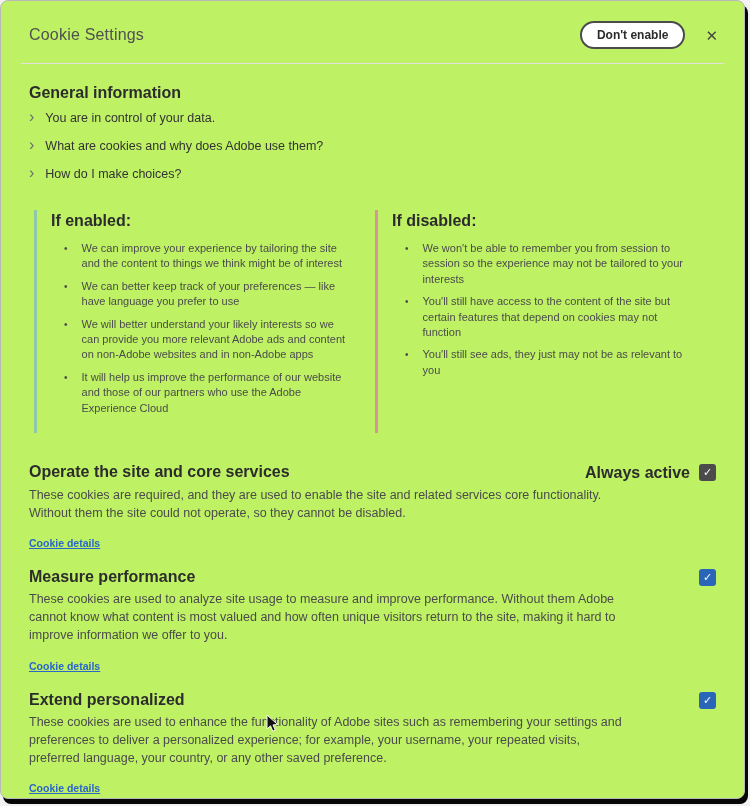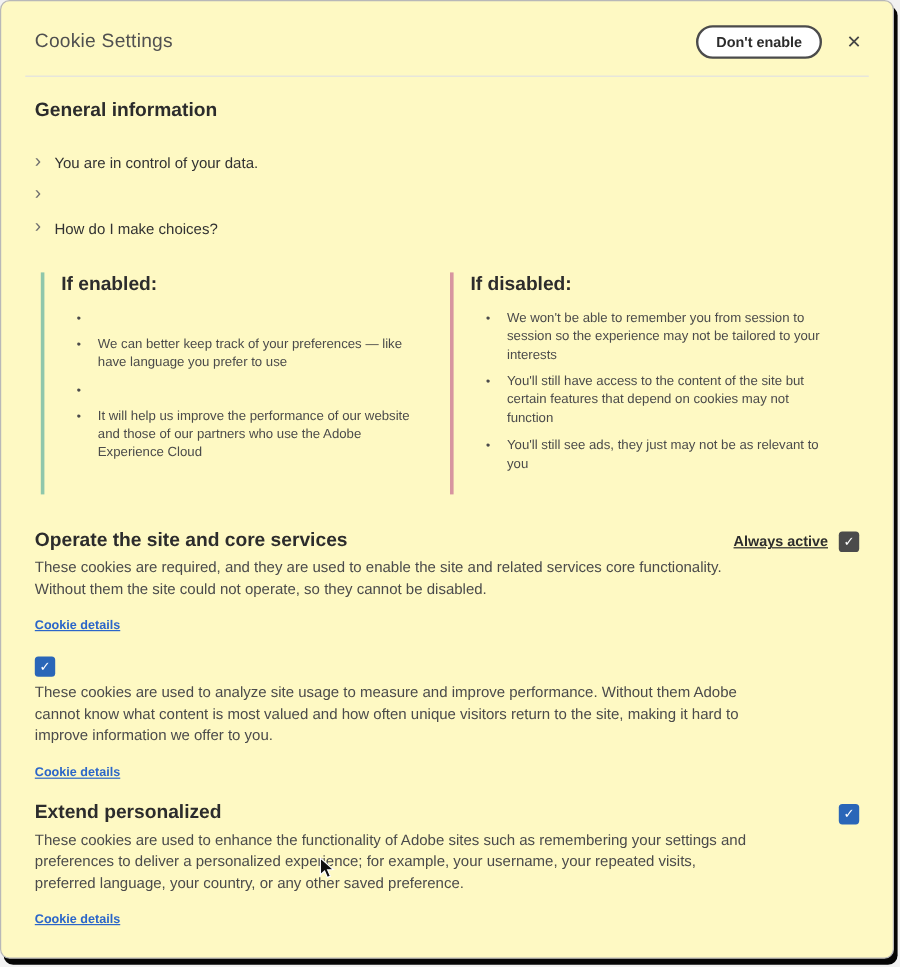--- a/index.html
+++ b/index.html
@@ -3,21 +3,21 @@
 <meta charset="utf-8">
 <style>
   * { box-sizing: border-box; margin: 0; padding: 0; }
   html, body { width: 750px; height: 806px; background: #f2f2f2; }
   body { font-family: "Liberation Sans", "DejaVu Sans", sans-serif; }
 
   .frame {
     position: relative;
     width: 745px;
     height: 799px;
-    background: #fef9c3;
+    background: #bef264;
     border: 1px solid #b8b8b8;
     border-radius: 8px;
     box-shadow: 3px 5px 0 0 #060606;
     overflow: hidden;
   }
 
   
   .header {
     display: flex;
     align-items: center;
@@ -42,21 +42,21 @@
     font-size: 15px;
     color: #464646;
     cursor: pointer;
     line-height: 1;
   }
   .divider { height: 1px; background: #e2e2e2; margin: 0 20px; }
 
   
   .content { padding: 20px 28px 0 28px; }
 
-  .general-heading { font-size: 16px; font-weight: 700; color: #2c2c2c; margin-bottom: 20px; }
+  .general-heading { font-size: 16px; font-weight: 700; color: #2c2c2c; margin-bottom: 2px; }
 
   .acc-item {
     display: flex;
     align-items: center;
     gap: 11px;
     padding: 7px 0;
     font-size: 12.5px;
     color: #323232;
     cursor: pointer;
   }
@@ -76,21 +76,21 @@
     color: #4b4b4b;
   }
   .bullet-glyph { font-size: 10px; line-height: 1.5; color: #4b4b4b; }
   .bullet-text { flex: 1; }
 
   
   .category { margin-bottom: 17px; }
   .cat-head-row { display: flex; align-items: flex-start; justify-content: space-between; gap: 20px; }
   .cat-title { font-size: 16px; font-weight: 700; color: #2c2c2c; }
   .status-row { display: flex; align-items: center; gap: 9px; padding-top: 1px; }
-  .status-label { font-size: 12px; font-weight: 600; color: #2c2c2c; text-decoration: underline; }
+  .status-label { font-size: 16px; font-weight: 600; color: #2c2c2c; }
   .checkbox {
     width: 17px; height: 17px;
     border-radius: 3px;
     display: flex; align-items: center; justify-content: center;
     color: #fff; font-size: 11px; font-weight: 700;
     cursor: pointer;
     flex: none;
   }
   .checkbox.locked { cursor: default; }
   .cat-desc {
@@ -126,38 +126,41 @@
   <div class="content">
 
     <div class="general-heading">General information</div>
 
     <div class="acc-item">
       <span class="chevron">›</span>
       <span>You are in control of your data.</span>
     </div>
     <div class="acc-item">
       <span class="chevron">›</span>
+      <span>What are cookies and why does Adobe use them?</span>
     </div>
     <div class="acc-item">
       <span class="chevron">›</span>
       <span>How do I make choices?</span>
     </div>
 
     <div class="columns">
       <div class="col" style="border-left-color: rgb(143, 199, 171);">
         <div class="col-heading">If enabled:</div>
         <div class="bullet-row">
           <span class="bullet-glyph">•</span>
+          <span class="bullet-text">We can improve your experience by tailoring the site and the content to things we think might be of interest</span>
         </div>
         <div class="bullet-row">
           <span class="bullet-glyph">•</span>
           <span class="bullet-text">We can better keep track of your preferences — like have language you prefer to use</span>
         </div>
         <div class="bullet-row">
           <span class="bullet-glyph">•</span>
+          <span class="bullet-text">We will better understand your likely interests so we can provide you more relevant Adobe ads and content on non-Adobe websites and in non-Adobe apps</span>
         </div>
         <div class="bullet-row">
           <span class="bullet-glyph">•</span>
           <span class="bullet-text">It will help us improve the performance of our website and those of our partners who use the Adobe Experience Cloud</span>
         </div>
       </div>
       <div class="col" style="border-left-color: rgb(215, 149, 160);">
         <div class="col-heading">If disabled:</div>
         <div class="bullet-row">
           <span class="bullet-glyph">•</span>
@@ -181,20 +184,21 @@
           <span class="status-label">Always active</span>
           <span class="checkbox locked" style="background-color: rgb(75, 75, 75);">✓</span>
         </div>
       </div>
       <div class="cat-desc">These cookies are required, and they are used to enable the site and related services core functionality. Without them the site could not operate, so they cannot be disabled.</div>
       <span class="details-link">Cookie details</span>
     </div>
 
     <div class="category">
       <div class="cat-head-row">
+        <div class="cat-title">Measure performance</div>
         <div class="status-row">
           <span class="checkbox" style="background-color: rgb(42, 102, 184);">✓</span>
         </div>
       </div>
       <div class="cat-desc">These cookies are used to analyze site usage to measure and improve performance. Without them Adobe cannot know what content is most valued and how often unique visitors return to the site, making it hard to improve information we offer to you.</div>
       <span class="details-link">Cookie details</span>
     </div>
 
     <div class="category">
       <div class="cat-head-row">

